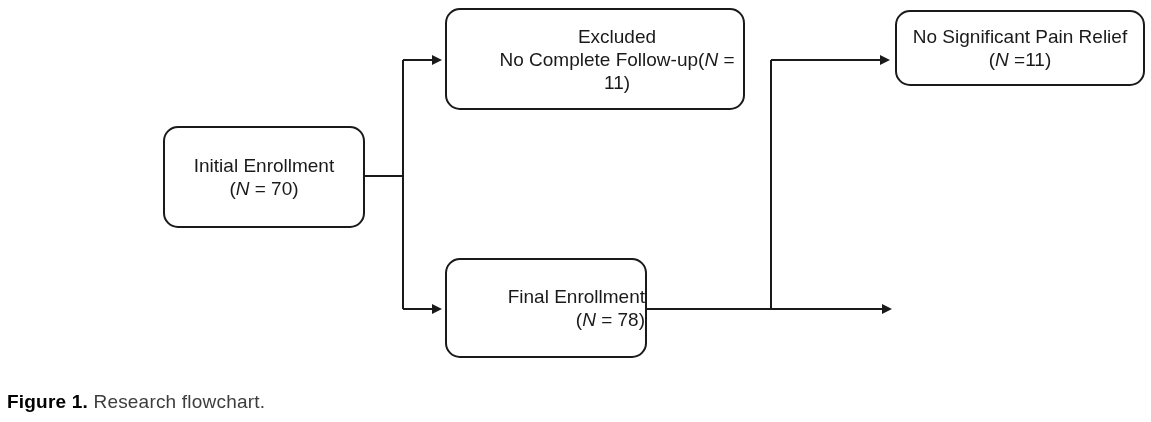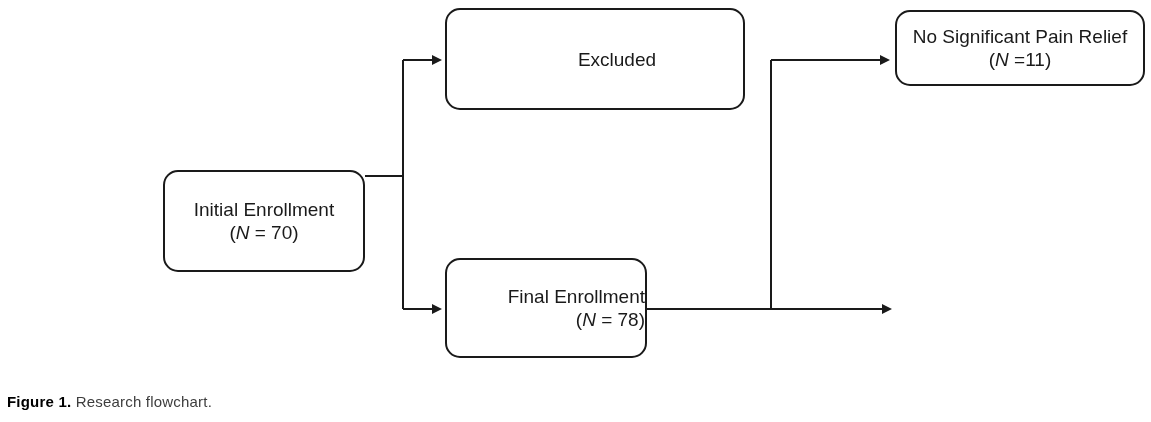--- a/index.html
+++ b/index.html
@@ -34,30 +34,30 @@
     justify-content: center;
     text-align: center;
     font-size: 19px;
     line-height: 23px;
     color: #1a1a1a;
   }
   .node .n-italic {
     font-style: italic;
     font-weight: normal;
   }
-  .node-initial  { left: 163px; top: 126px; width: 202px; height: 102px; margin-top: 44px; }
+  .node-initial  { left: 163px; top: 126px; width: 202px; height: 102px; }
   .node-excluded { left: 445px; top:   8px; width: 300px; height: 102px; padding-left: 44px; }
   .node-final    { left: 445px; top: 258px; width: 202px; height: 100px; align-items: flex-end; }
   .node-norelief { left: 895px; top:  10px; width: 250px; height: 76px; }
   .node-relief   { left: 897px; top: 258px; width: 246px; height: 102px; }
   .caption {
     position: absolute;
     left: 7px;
     top: 392px;
-    font-size: 15px;
+    font-size: 19px;
     line-height: 20px;
     letter-spacing: 0.2px;
     color: #3d3d3d;
     white-space: nowrap;
   }
   .caption .caption-label {
     font-weight: bold;
     color: #000000;
   }
 </style>
@@ -89,20 +89,23 @@
     </div>
     <div>
       <span>(</span><span class="n-italic">N</span><span> = 70)</span>
     </div>
   </div>
 
   <div class="node node-excluded">
     <div>
       <span>Excluded</span>
     </div>
+    <div>
+      <span>No Complete Follow-up(</span><span class="n-italic">N</span><span> = 11)</span>
+    </div>
   </div>
 
   <div class="node node-final">
     <div>
       <span>Final Enrollment</span>
     </div>
     <div>
       <span>(</span><span class="n-italic">N</span><span> = 78)</span>
     </div>
   </div>

